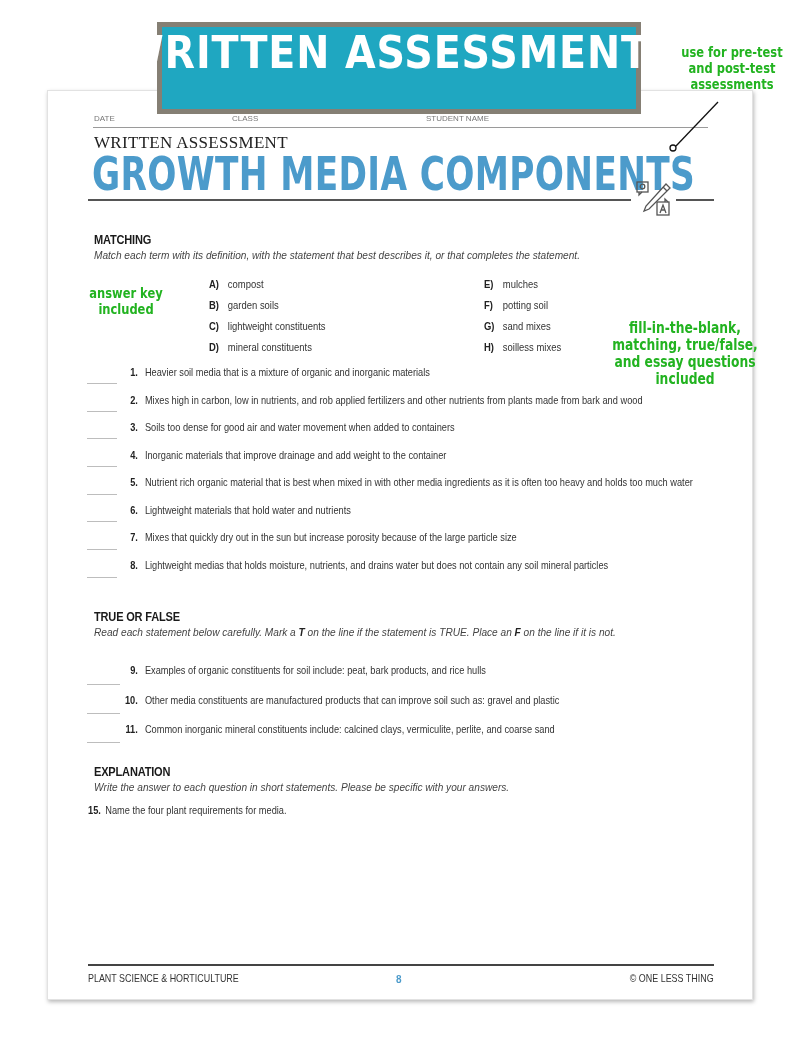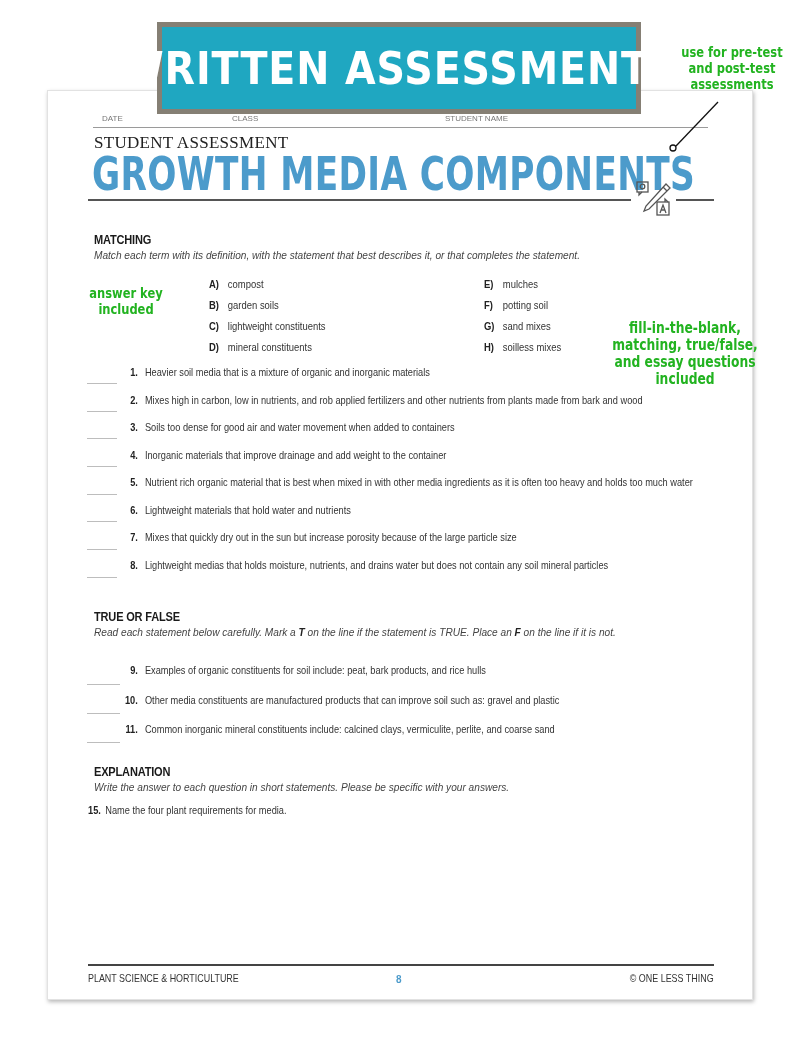--- a/index.html
+++ b/index.html
@@ -12,21 +12,21 @@
       border: 1px solid #e2e2e2;
       box-shadow: 1px 2px 4px rgba(0,0,0,0.28);
     }
 
     .banner {
       position: absolute; left: 157px; top: 22px; width: 484px; height: 92px;
       background: #857f74; padding: 5px; z-index: 5;
     }
     .banner-inner {
       width: 100%; height: 100%; background: #1fa7c1;
-      display: flex; align-items: center; justify-content: center;
+      display: flex; justify-content: center;
     }
     .banner-text {
       color: #fff; font-family: "DejaVu Sans", sans-serif; font-weight: bold;
       font-size: 44px; letter-spacing: 1px; transform: scaleX(0.9);
       white-space: nowrap;
     }
 
     .callout {
       position: absolute; color: #22b320; font-family: "DejaVu Sans", sans-serif;
       font-weight: bold; text-align: center; line-height: 1.13; z-index: 6;
@@ -95,27 +95,27 @@
 </div>
 
 <div class="callout callout-types">
   <div>fill-in-the-blank,</div>
   <div>matching, true/false,</div>
   <div>and essay questions</div>
   <div>included</div>
 </div>
 
 <div class="hdr-labels">
-  <span style="left:8px">DATE</span>
+  <span style="left:0">DATE</span>
   <span style="left:138px">CLASS</span>
-  <span style="left:351px">STUDENT NAME</span>
+  <span style="left:332px">STUDENT NAME</span>
 </div>
 <div class="hdr-rule"></div>
 
-<div class="kicker">STUDENT ASSESSMENT</div>
+<div class="kicker">WRITTEN ASSESSMENT</div>
 <div class="title">GROWTH MEDIA COMPONENTS</div>
 <div class="title-rule"></div>
 <div class="title-rule-right"></div>
 
 <svg class="title-icon" viewBox="0 0 40 38" fill="none" stroke="#555" stroke-width="1.3">
   <rect x="2" y="2" width="11" height="10"></rect>
   <circle cx="7.5" cy="6.5" r="2.3"></circle>
   <path d="M4 12 L4 15 L7 12"></path>
   <path d="M31 4 L35 8 L14 29 L9 31 L11 26 Z"></path>
   <line x1="28" y1="7" x2="32" y2="11"></line>

